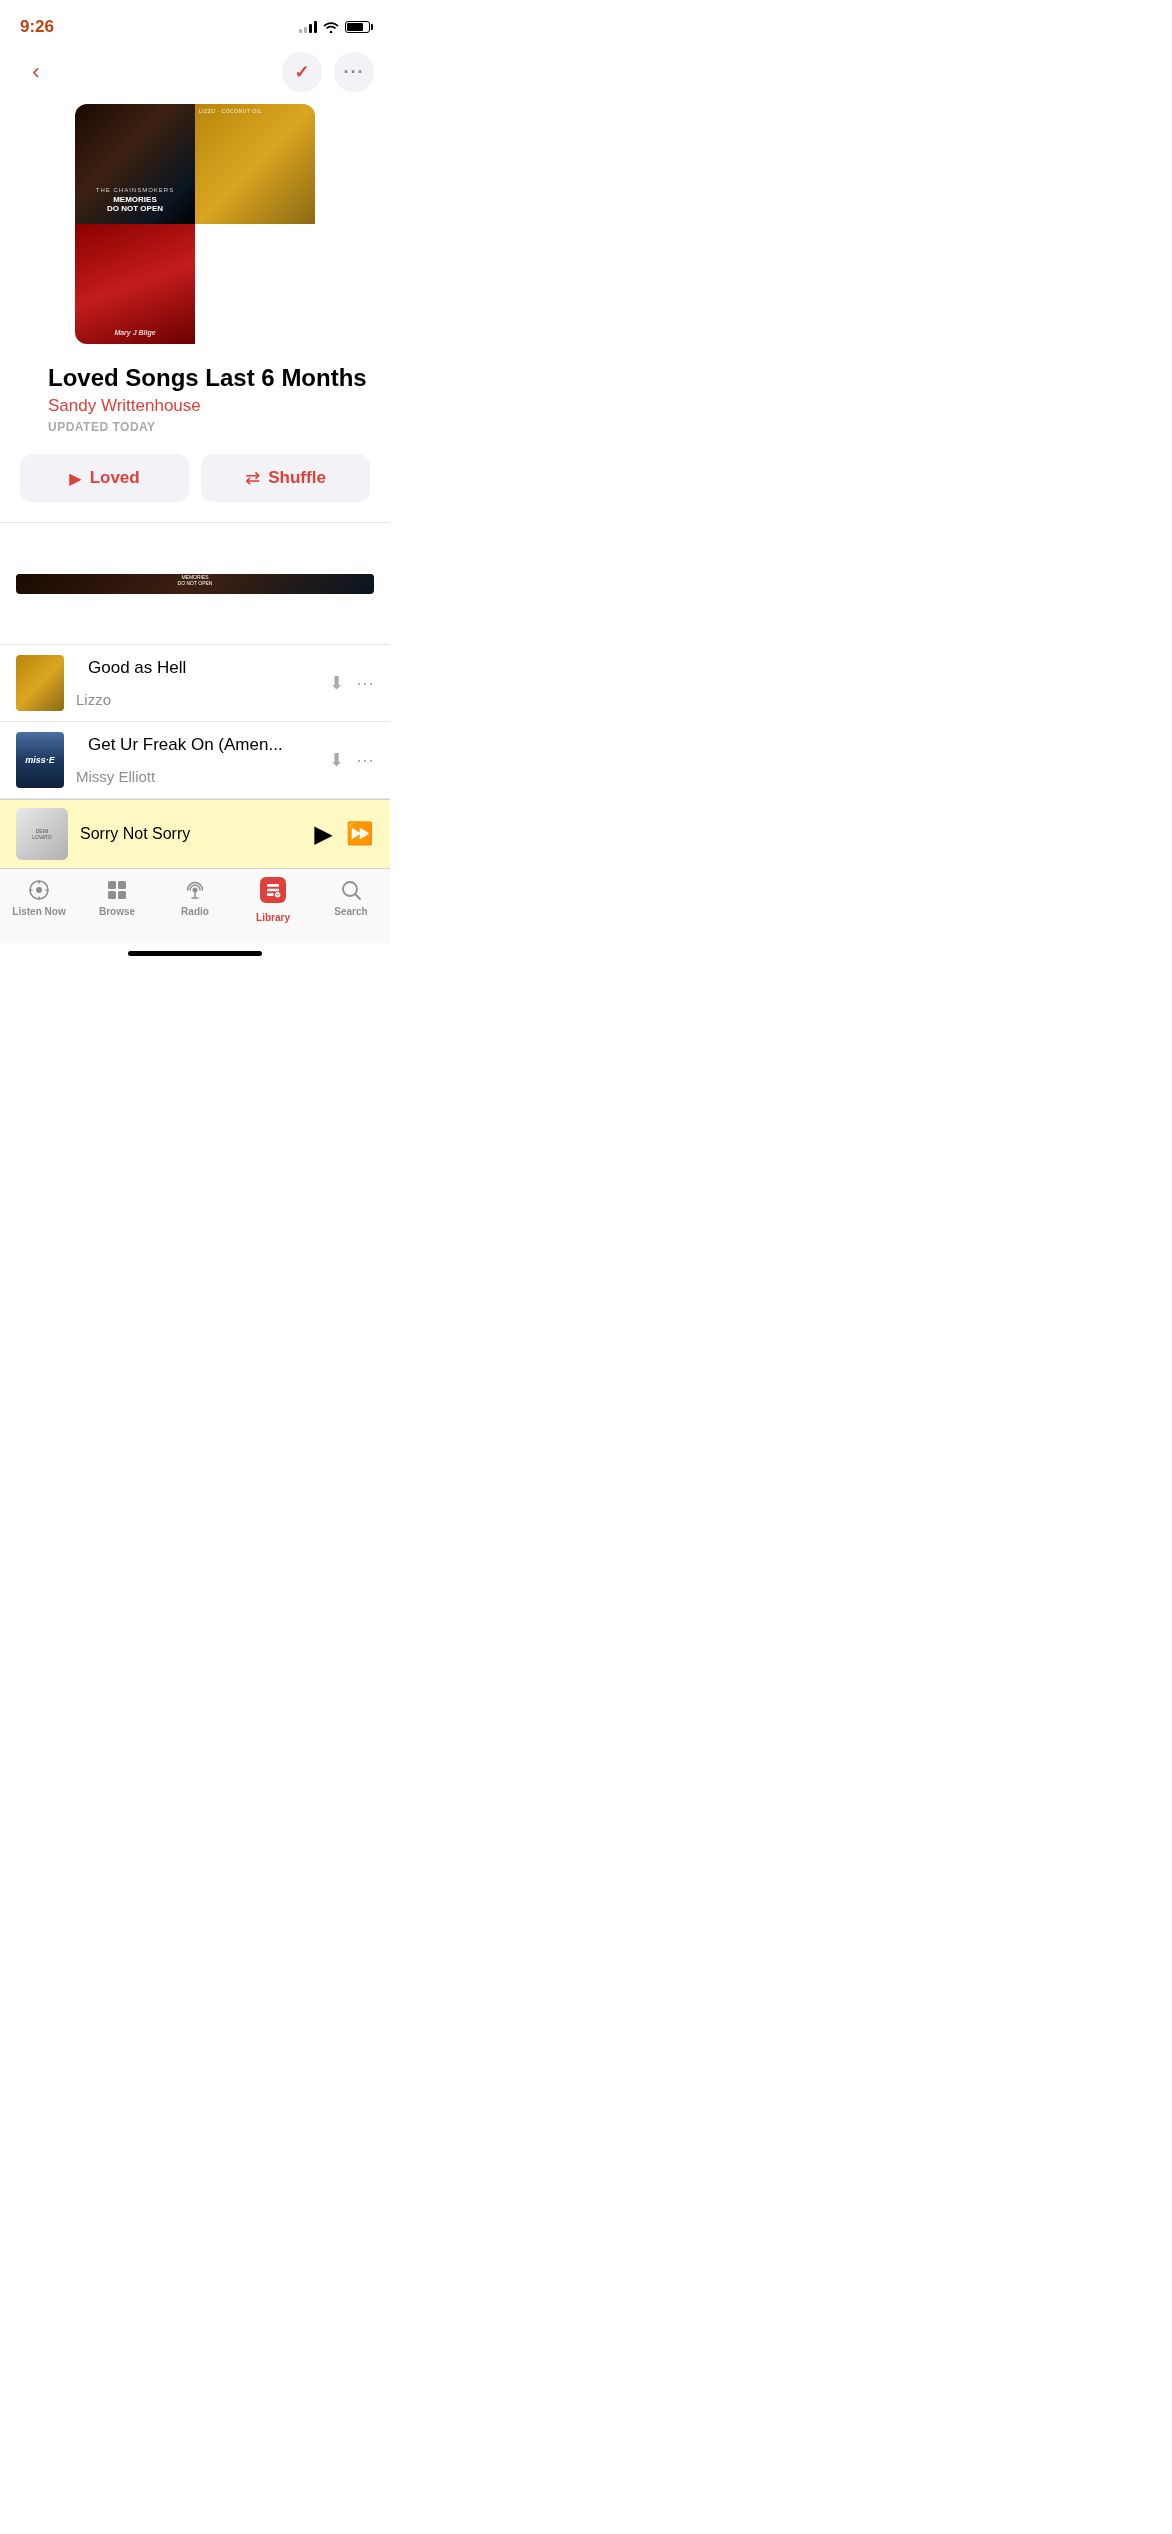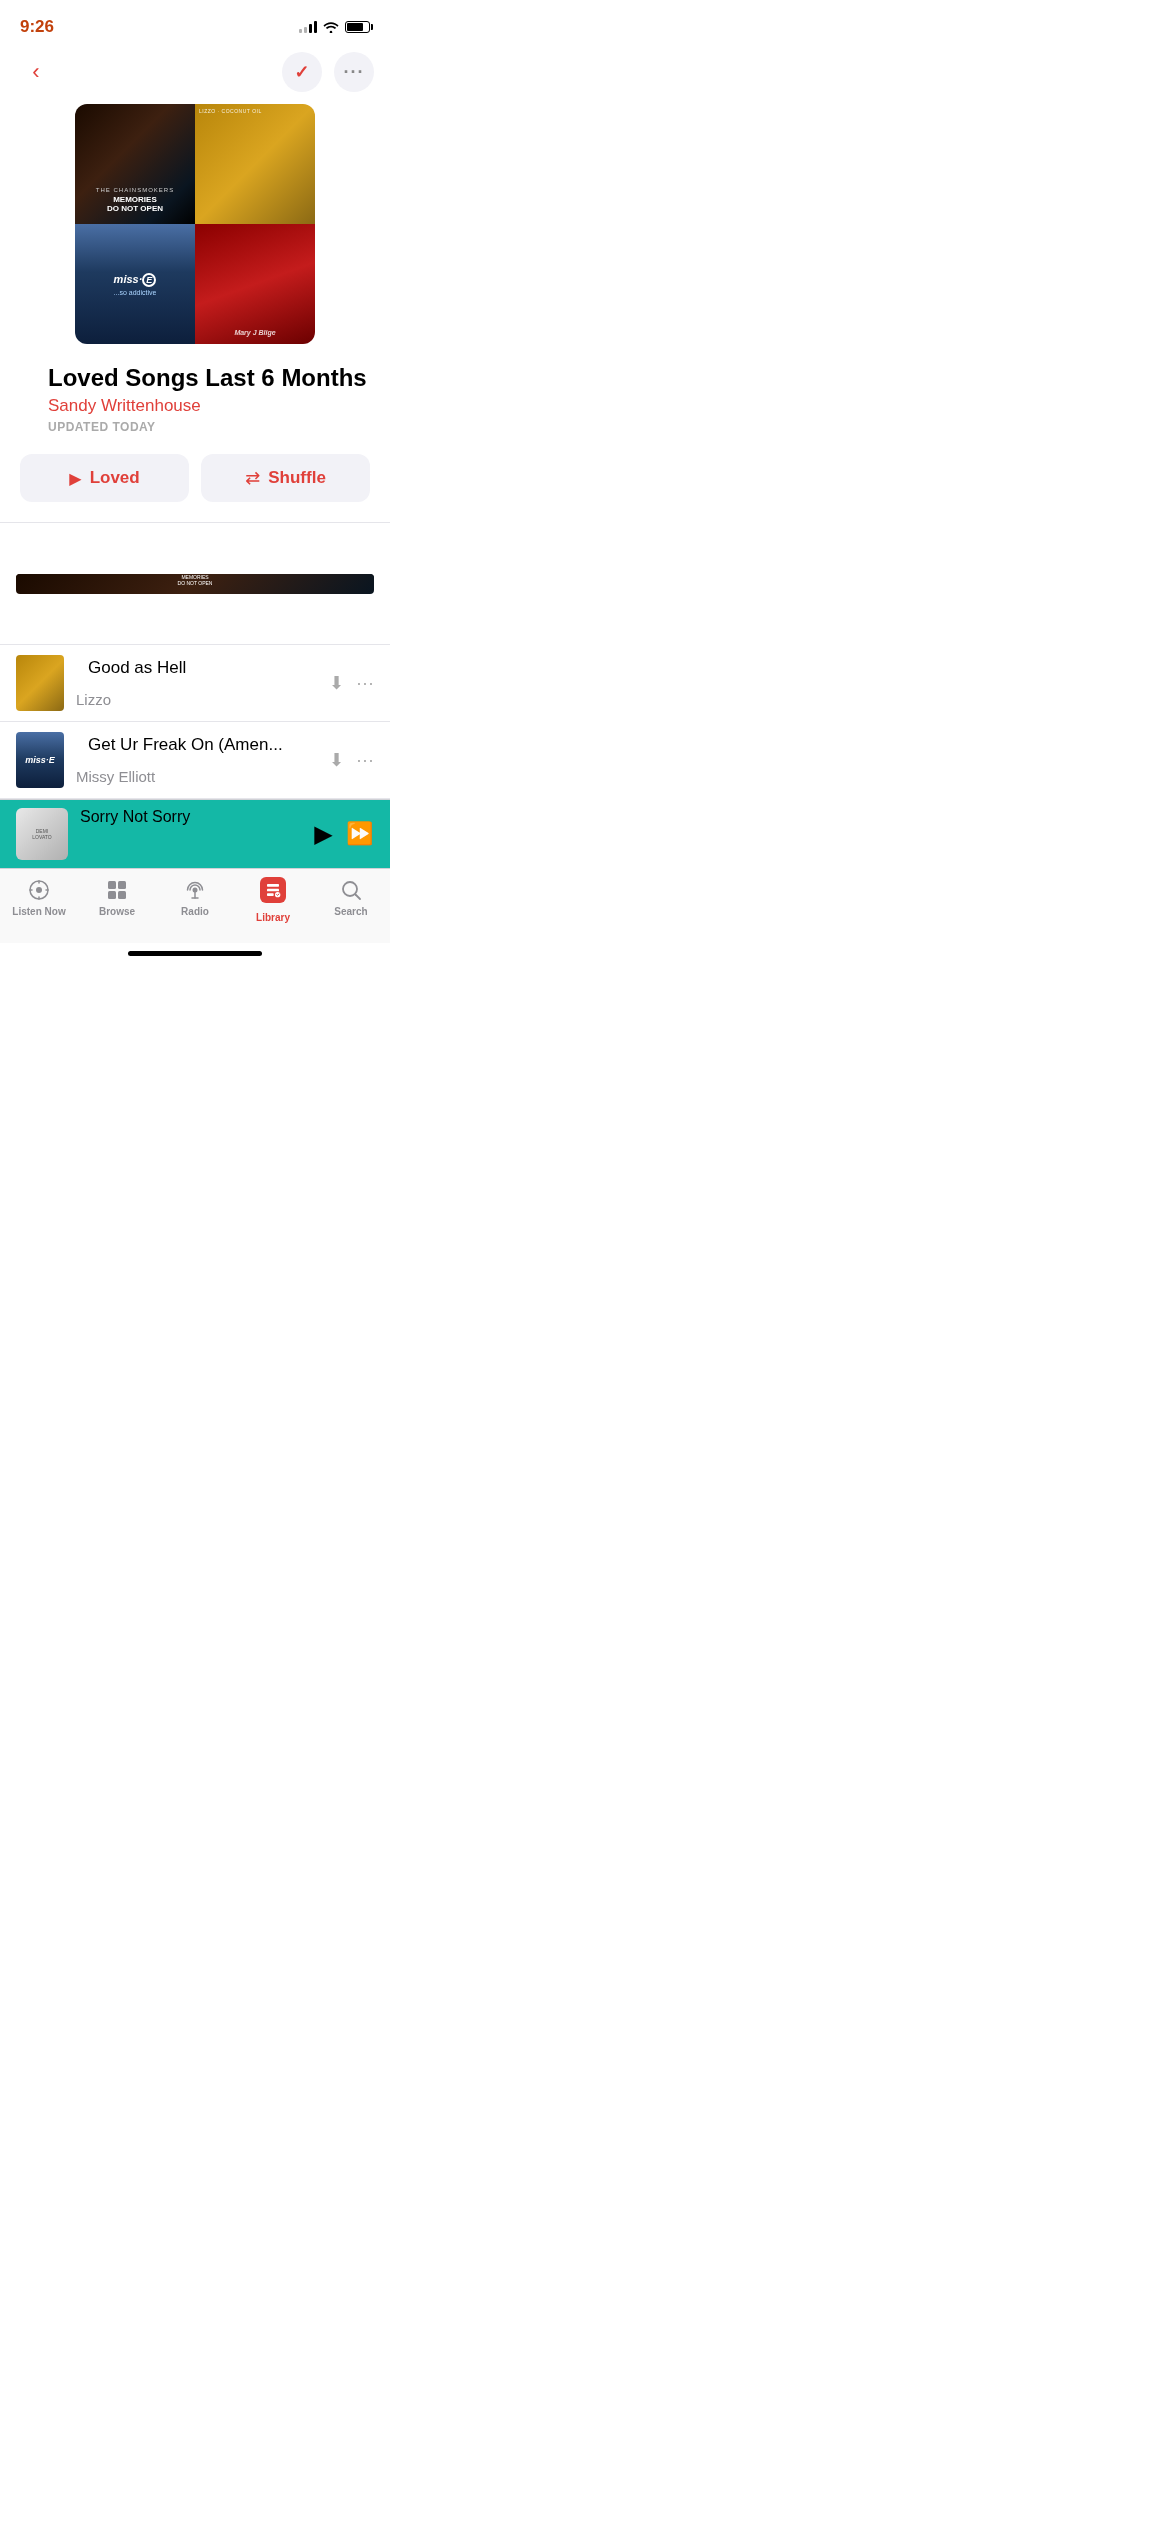--- a/index.html
+++ b/index.html
@@ -334,24 +334,25 @@
       color: #aaa;
       font-size: 18px;
     }
     .more-btn {
       color: #aaa;
       font-size: 18px;
     }
 
     
     .now-playing {
-      background: #14b8a6;
+      background: #fef9c3;
       border-top: 0.5px solid #d1d1d6;
       padding: 8px 16px;
       display: flex;
+      align-items: center;
       gap: 12px;
     }
     .now-playing-thumb {
       width: 52px;
       height: 52px;
       border-radius: 6px;
       background: linear-gradient(135deg, #e8e8e8, #b0b0b0);
       flex-shrink: 0;
       overflow: hidden;
       display: flex;
@@ -489,26 +490,20 @@
   </div>
 </div>
 
 <div class="album-collage">
   <div class="collage-cell album-chainsmokers">
     <span class="album-text-small">THE CHAINSMOKERS</span>
     <span class="album-title-big">MEMORIES<br>DO NOT OPEN</span>
   </div>
   <div class="collage-cell album-lizzo">
     <span class="album-label">LIZZO · COCONUT OIL</span>
-  </div>
-  <div class="collage-cell album-missy">
-    <div style="text-align:center;">
-      <div class="missy-text">miss·<span style="border:2px solid #fff;border-radius:50%;padding:0 2px;font-size:9px;">E</span></div>
-      <div style="color:#aad4ff;font-size:7px;margin-top:4px;">...so addictive</div>
-    </div>
   </div>
   <div class="collage-cell album-mary">
     <div class="mary-inner">
       <span class="mary-text">Mary J Blige</span>
     </div>
   </div>
 </div>
 
 <div class="playlist-info">
   <div class="playlist-title">Loved Songs Last 6 Months</div>

